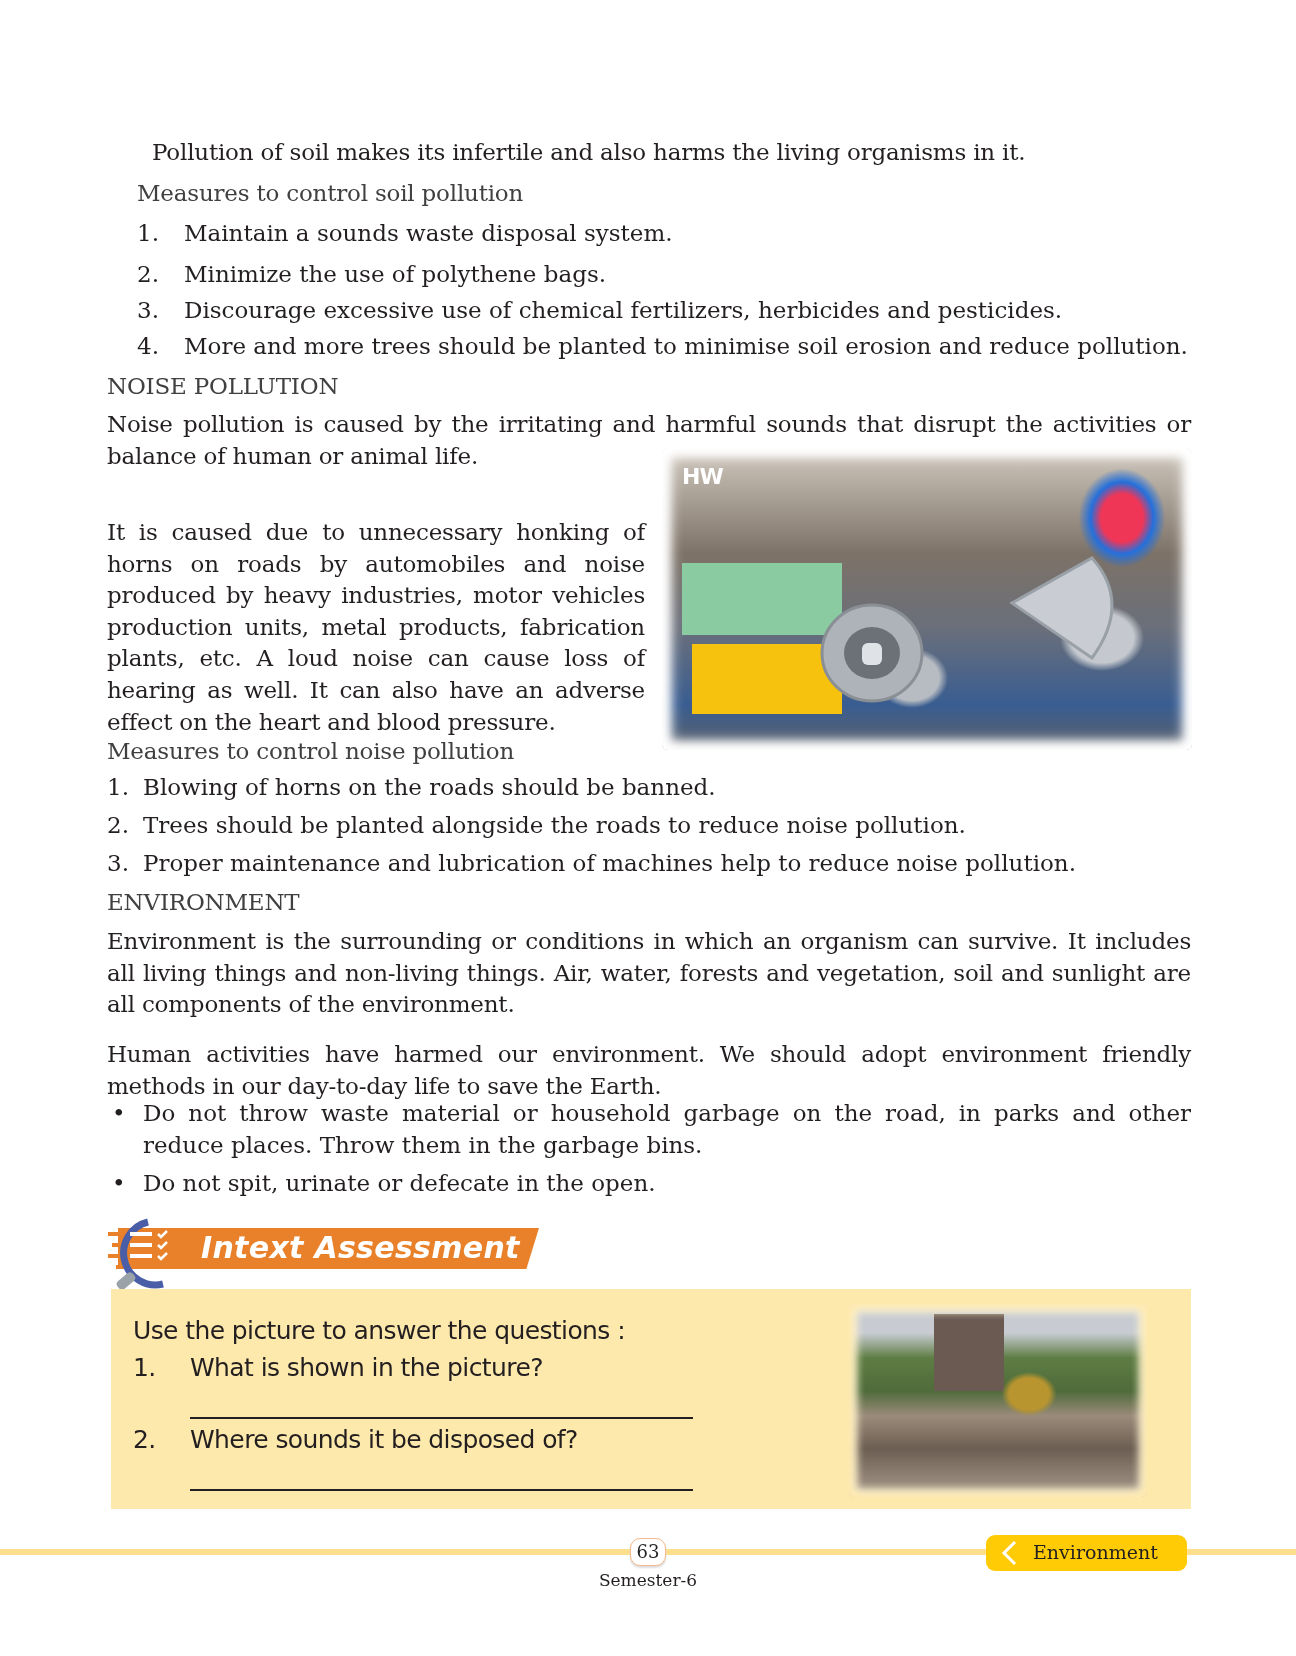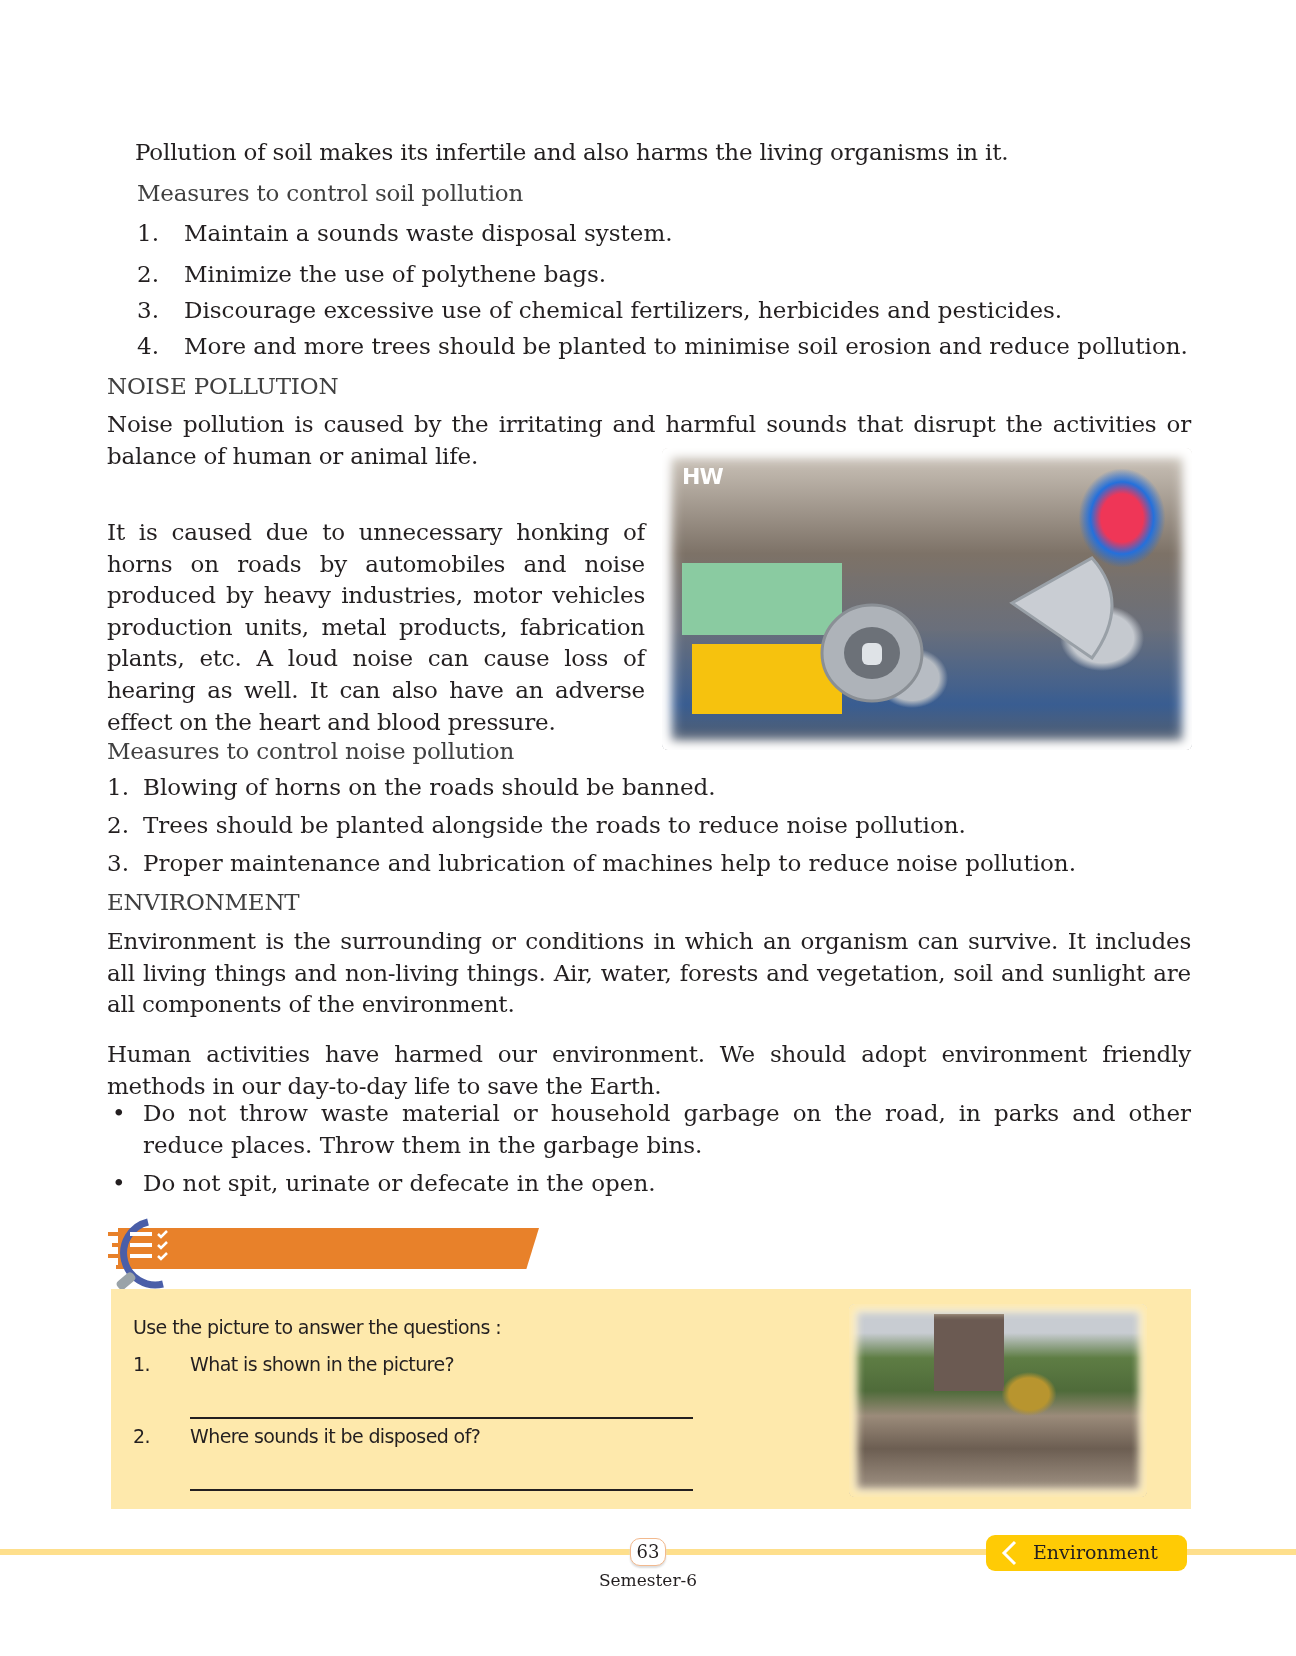--- a/index.html
+++ b/index.html
@@ -58,35 +58,35 @@
     }
 
     
     .banner { position: absolute; left: 118px; top: 1228px; width: 421px; height: 41px; }
     .banner-bg { position: absolute; inset: 0; background: #e8812a; clip-path: polygon(0 0, 100% 0, 97% 100%, 0 100%); }
     .banner-title { position: absolute; left: 83px; top: 2px; font-family: "DejaVu Sans", sans-serif; font-style: italic; font-weight: bold; font-size: 30px; color: #ffffff; letter-spacing: 0.3px; white-space: nowrap; }
     .banner-icon { position: absolute; left: 108px; top: 1212px; width: 80px; height: 82px; }
 
     
     .assess { position: absolute; left: 111px; top: 1289px; width: 1080px; height: 220px; background: #fee9ac; }
-    .assess-text { position: absolute; font-family: "DejaVu Sans", sans-serif; font-size: 19px; color: #231f20; white-space: nowrap; letter-spacing: -0.6px; }
+    .assess-text { position: absolute; font-family: "DejaVu Sans", sans-serif; font-size: 25px; color: #231f20; white-space: nowrap; letter-spacing: -0.6px; }
     .answer-line { position: absolute; height: 0; border-top: 2px solid #231f20; width: 503px; }
 
     
     .footer-band { position: absolute; left: 0; top: 1549px; width: 1296px; height: 6px; background: #fedf8c; }
     .page-badge { position: absolute; left: 630px; top: 1538px; width: 36px; height: 28px; background: #fff; border: 1.5px solid #f2b98e; border-radius: 10px; text-align: center; font-family: "DejaVu Serif", serif; font-size: 18px; line-height: 26px; color: #231f20; box-shadow: 0 2px 2px #ddd; }
     .semester { position: absolute; left: 0; width: 1296px; top: 1570px; text-align: center; font-family: "DejaVu Serif", serif; font-size: 17px; color: #231f20; }
     .chapter-tab { position: absolute; left: 986px; top: 1535px; width: 201px; height: 36px; background: #ffcb05; border-radius: 9px; }
     .chapter-tab .chev { position: absolute; left: 14px; top: 5px; width: 20px; height: 26px; }
     .chapter-tab .lbl { position: absolute; left: 47px; top: 6px; font-family: "DejaVu Serif", serif; font-size: 19px; color: #231f20; white-space: nowrap; }
   </style>
 </head>
 <body>
 
-<div class="txt" style="left:135px; top:137px; white-space:nowrap;">Pollution of soil makes its infertile and also harms the living organisms in it.</div>
+<div class="txt" style="left:152px; top:137px; white-space:nowrap;">Pollution of soil makes its infertile and also harms the living organisms in it.</div>
 <div class="txt pink" style="left:137px; top:178px; white-space:nowrap;">Measures to control soil pollution</div>
 
 <div class="numlist">
   <div class="row" style="top:220px;">
     <span class="num">1.</span>
     <span class="lbl">Maintain a sounds waste disposal system.</span>
   </div>
   <div class="row" style="top:261px;">
     <span class="num">2.</span>
     <span class="lbl">Minimize the use of polythene bags.</span>
@@ -144,20 +144,21 @@
     <span class="lbl">Do not throw waste material or household garbage on the road, in parks and other reduce places. Throw them in the garbage bins.</span>
   </div>
   <div class="row" style="top:1168px; height:32px;">
     <span class="dot">•</span>
     <span class="lbl">Do not spit, urinate or defecate in the open.</span>
   </div>
 </div>
 
 <div class="banner">
   <div class="banner-bg"></div>
+  <span class="banner-title">Intext Assessment</span>
 </div>
 <svg class="banner-icon" viewBox="0 0 80 82">
   <rect x="0" y="20" width="18" height="4" fill="#e8812a"></rect>
   <rect x="4" y="31" width="14" height="4" fill="#e8812a"></rect>
   <rect x="0" y="42" width="18" height="4" fill="#e8812a"></rect>
   <rect x="8" y="53" width="12" height="4" fill="#e8812a"></rect>
   <path d="M40 10 A30 30 0 1 0 55 72" fill="none" stroke="#4a5ea8" stroke-width="7"></path>
   <rect x="22" y="20" width="22" height="4" fill="#ffffff"></rect>
   <rect x="22" y="31" width="22" height="4" fill="#ffffff"></rect>
   <rect x="22" y="42" width="22" height="4" fill="#ffffff"></rect>

